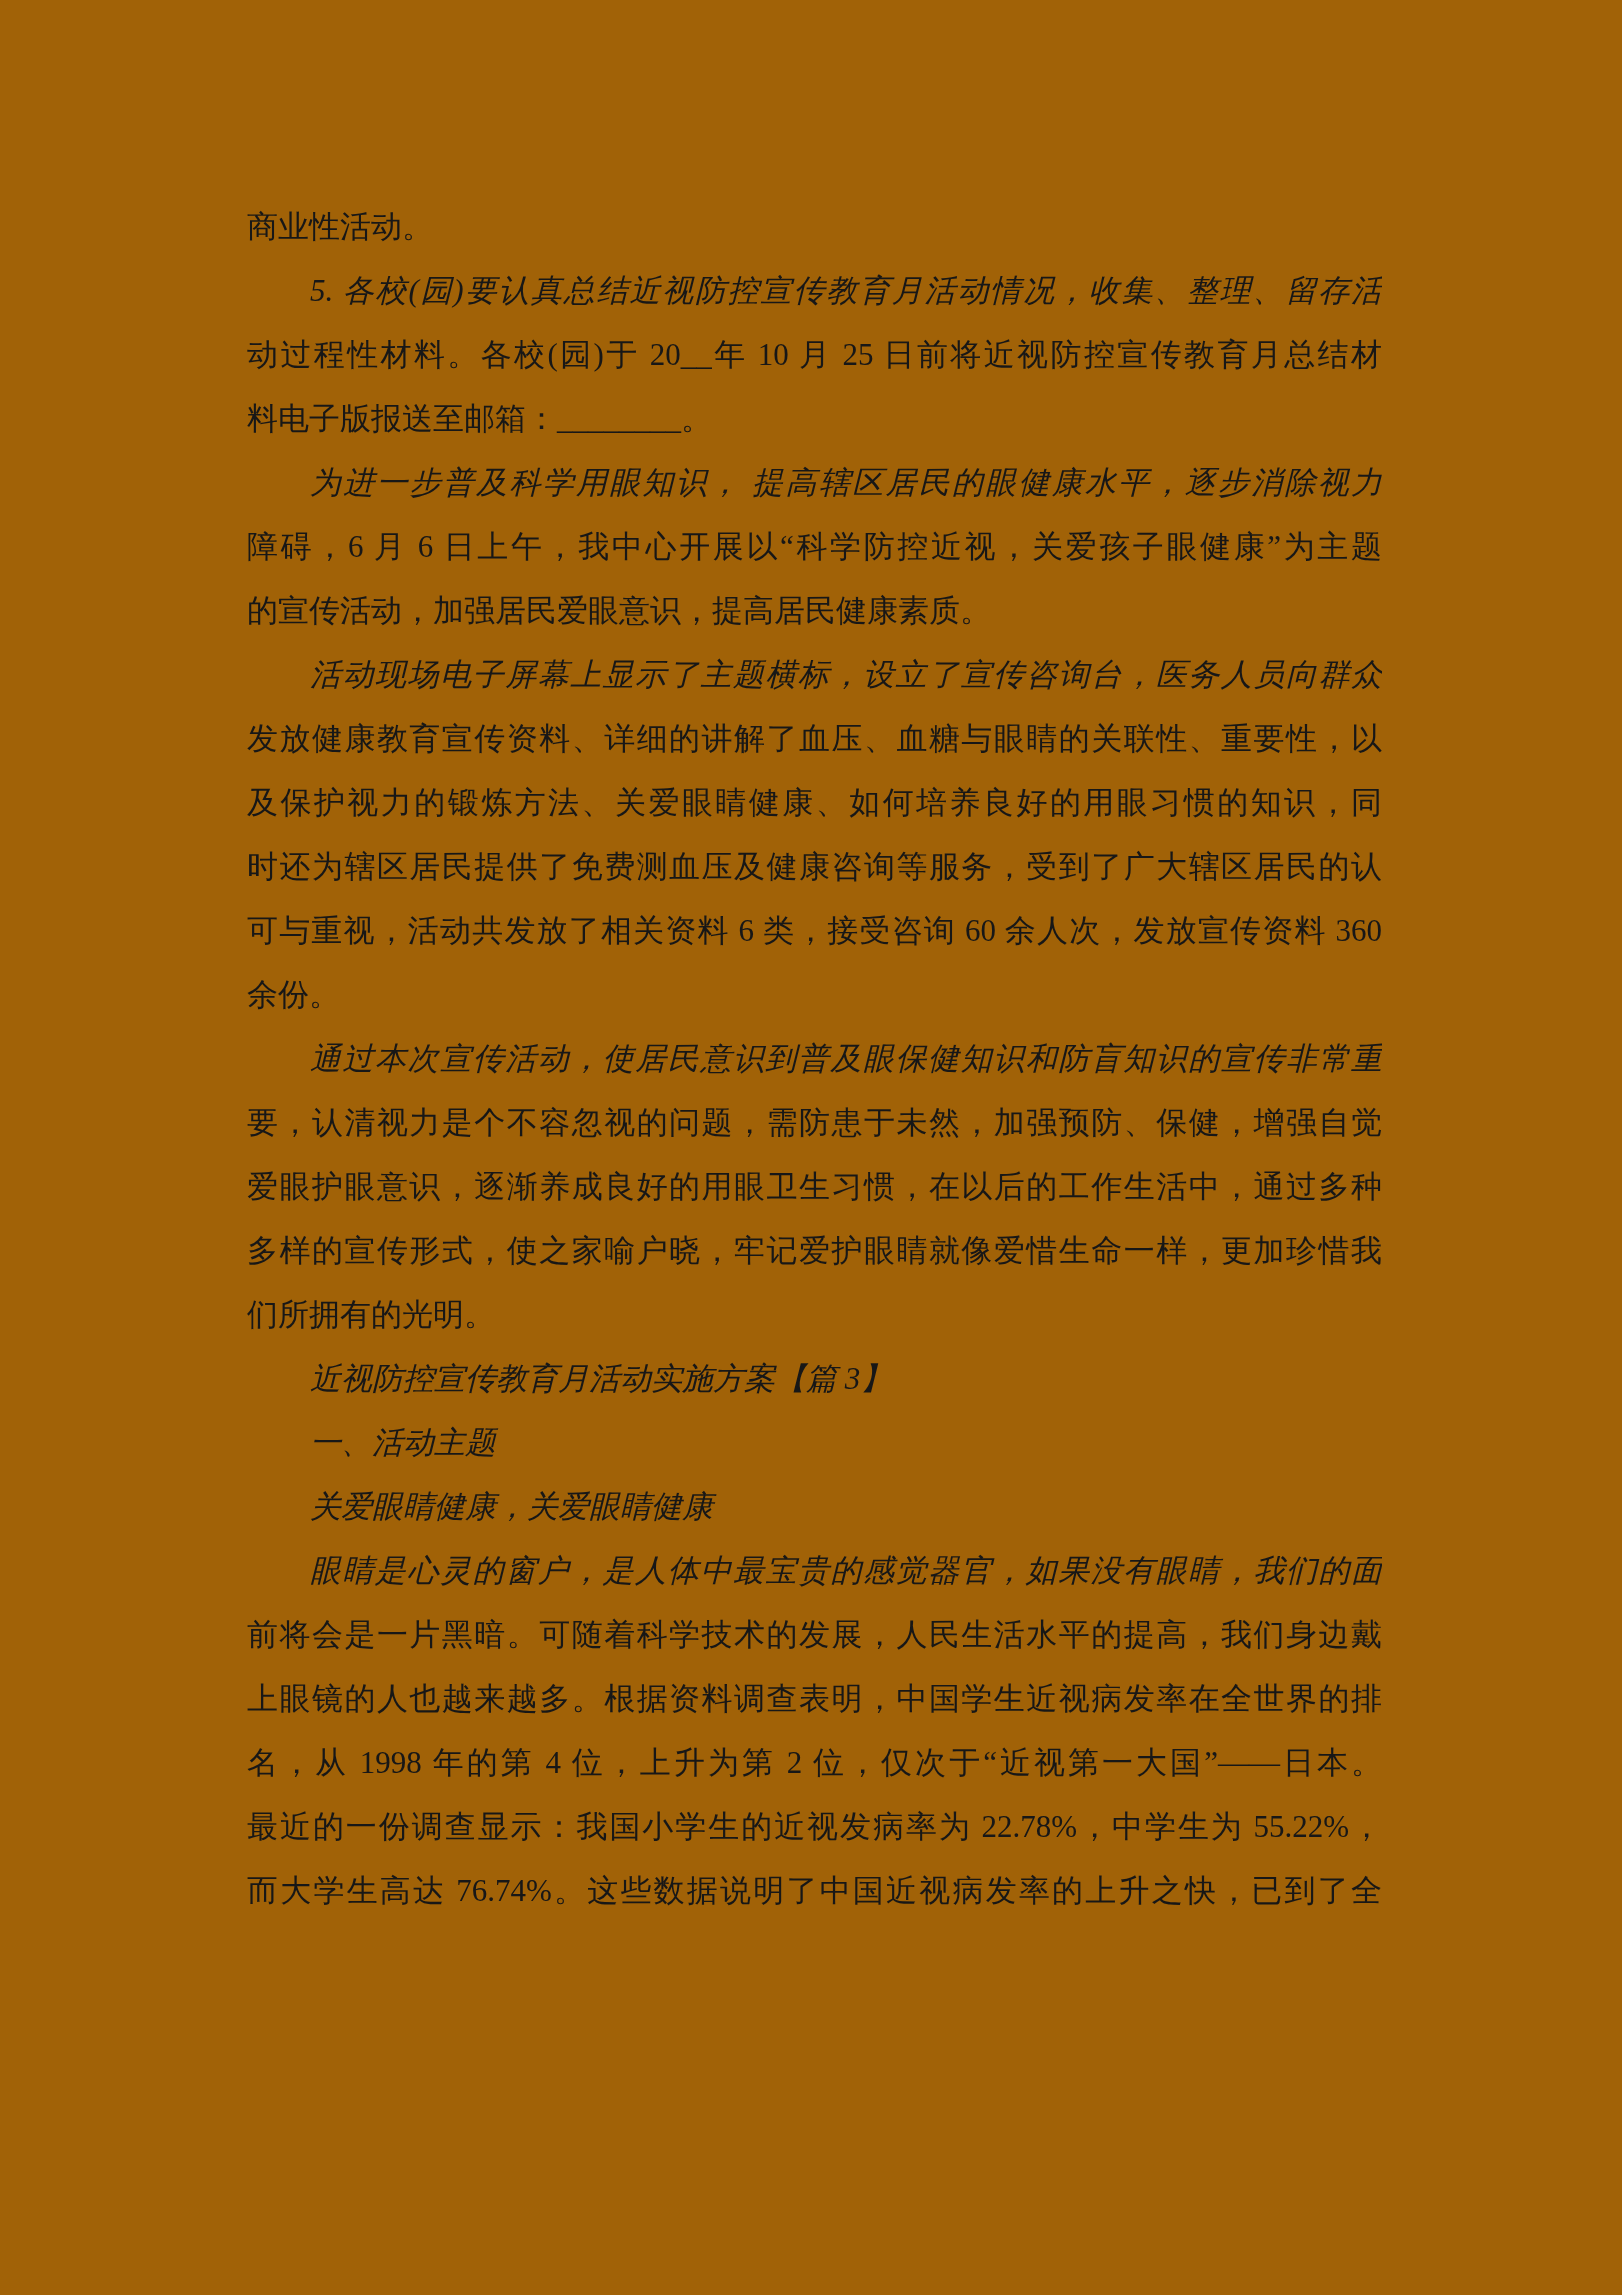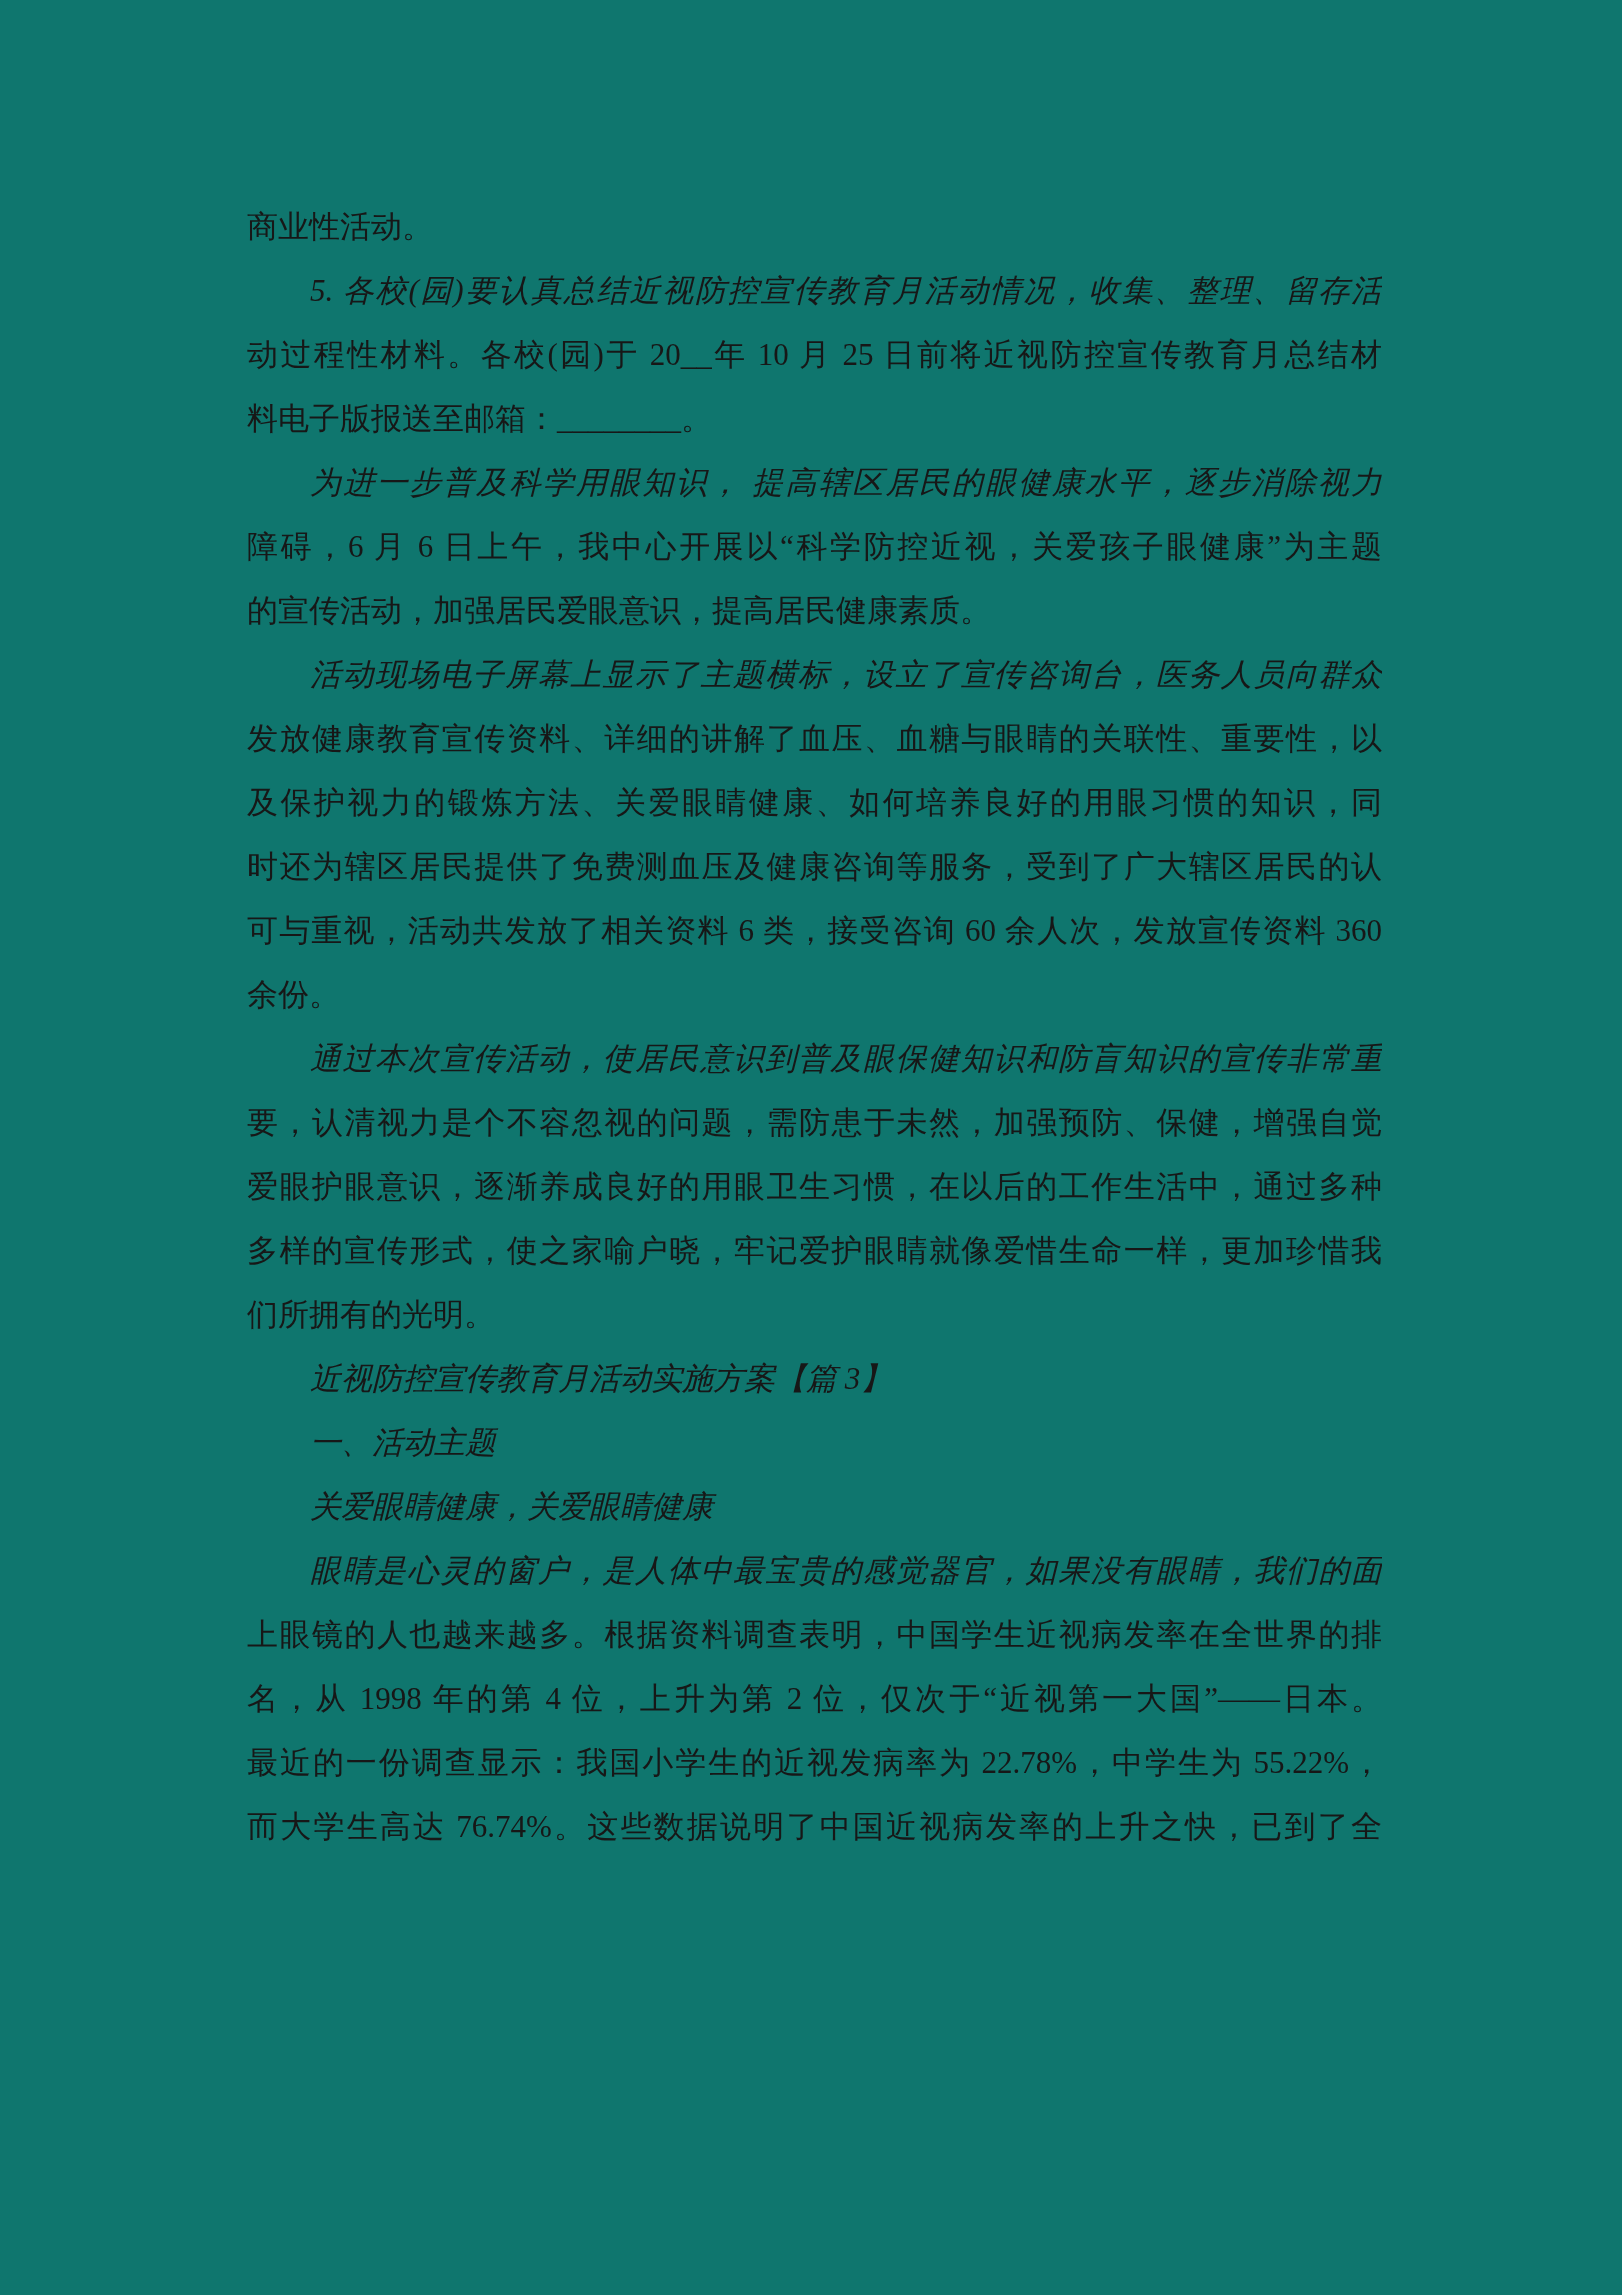--- a/index.html
+++ b/index.html
@@ -4,21 +4,21 @@
 <style>
   html, body {
     margin: 0;
     padding: 0;
     background: #ffffff;
   }
   .page {
     position: relative;
     width: 1623px;
     height: 2295px;
-    background: #0f766e;
+    background: #a16207;
     overflow: hidden;
   }
   .content {
     position: absolute;
     left: 247px;
     top: 195px;
     width: 1135px;
   }
   .line {
     height: 64px;
@@ -60,19 +60,20 @@
       <div class="line">余份。</div>
       <div class="line indent justify">通过本次宣传活动，使居民意识到普及眼保健知识和防盲知识的宣传非常重</div>
       <div class="line justify">要，认清视力是个不容忽视的问题，需防患于未然，加强预防、保健，增强自觉</div>
       <div class="line justify">爱眼护眼意识，逐渐养成良好的用眼卫生习惯，在以后的工作生活中，通过多种</div>
       <div class="line justify">多样的宣传形式，使之家喻户晓，牢记爱护眼睛就像爱惜生命一样，更加珍惜我</div>
       <div class="line">们所拥有的光明。</div>
       <div class="line indent">近视防控宣传教育月活动实施方案【篇 3】</div>
       <div class="line indent">一、活动主题</div>
       <div class="line indent">关爱眼睛健康，关爱眼睛健康</div>
       <div class="line indent justify">眼睛是心灵的窗户，是人体中最宝贵的感觉器官，如果没有眼睛，我们的面</div>
+      <div class="line justify">前将会是一片黑暗。可随着科学技术的发展，人民生活水平的提高，我们身边戴</div>
       <div class="line justify">上眼镜的人也越来越多。根据资料调查表明，中国学生近视病发率在全世界的排</div>
       <div class="line justify">名，从 1998 年的第 4 位，上升为第 2 位，仅次于“近视第一大国”——日本。</div>
       <div class="line justify">最近的一份调查显示：我国小学生的近视发病率为 22.78%，中学生为 55.22%，</div>
       <div class="line justify">而大学生高达 76.74%。这些数据说明了中国近视病发率的上升之快，已到了全</div>
     </div>
 </div>
 
 
 </body></html>

